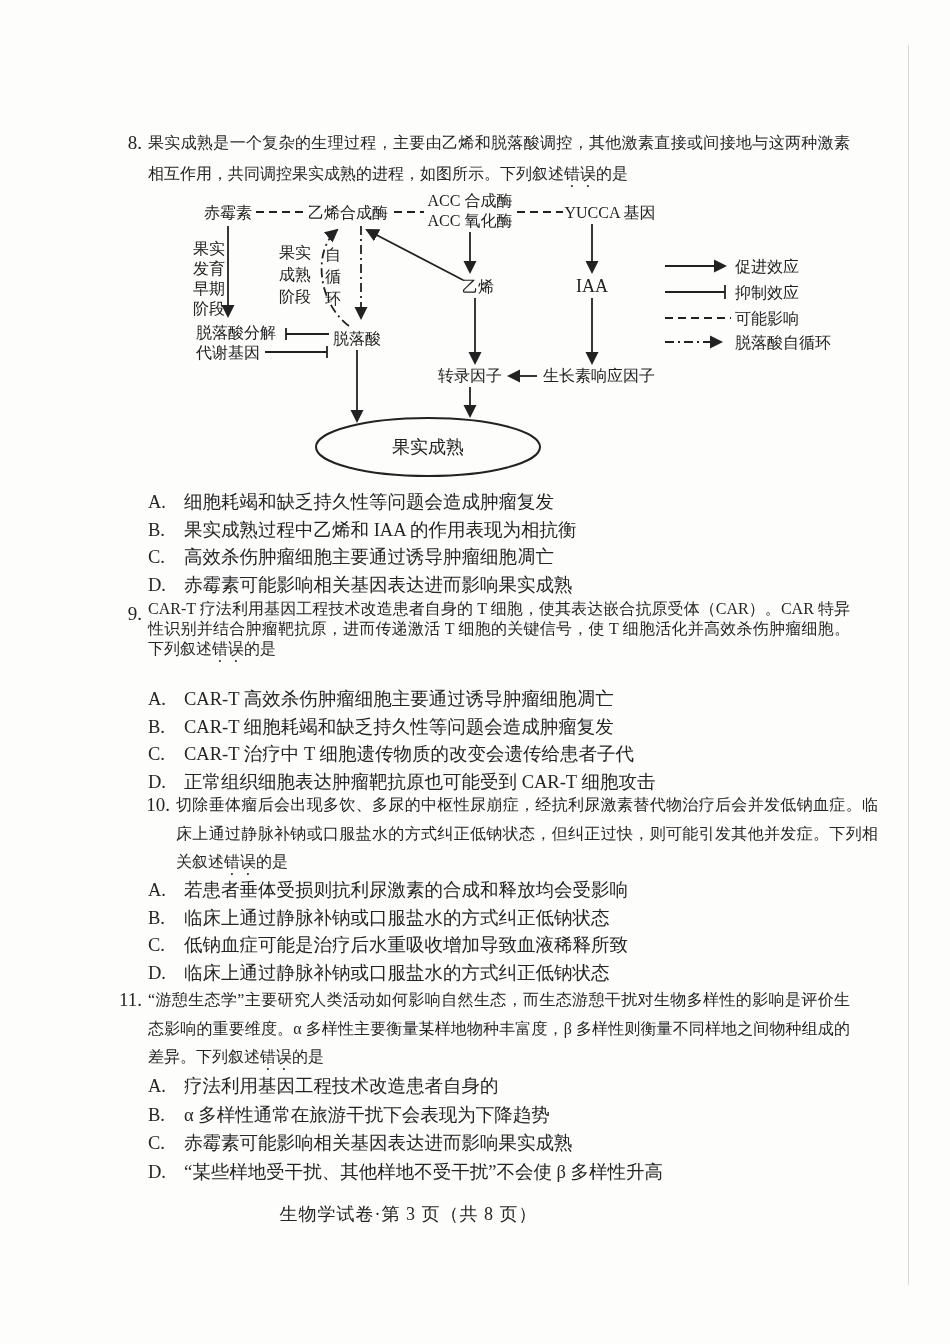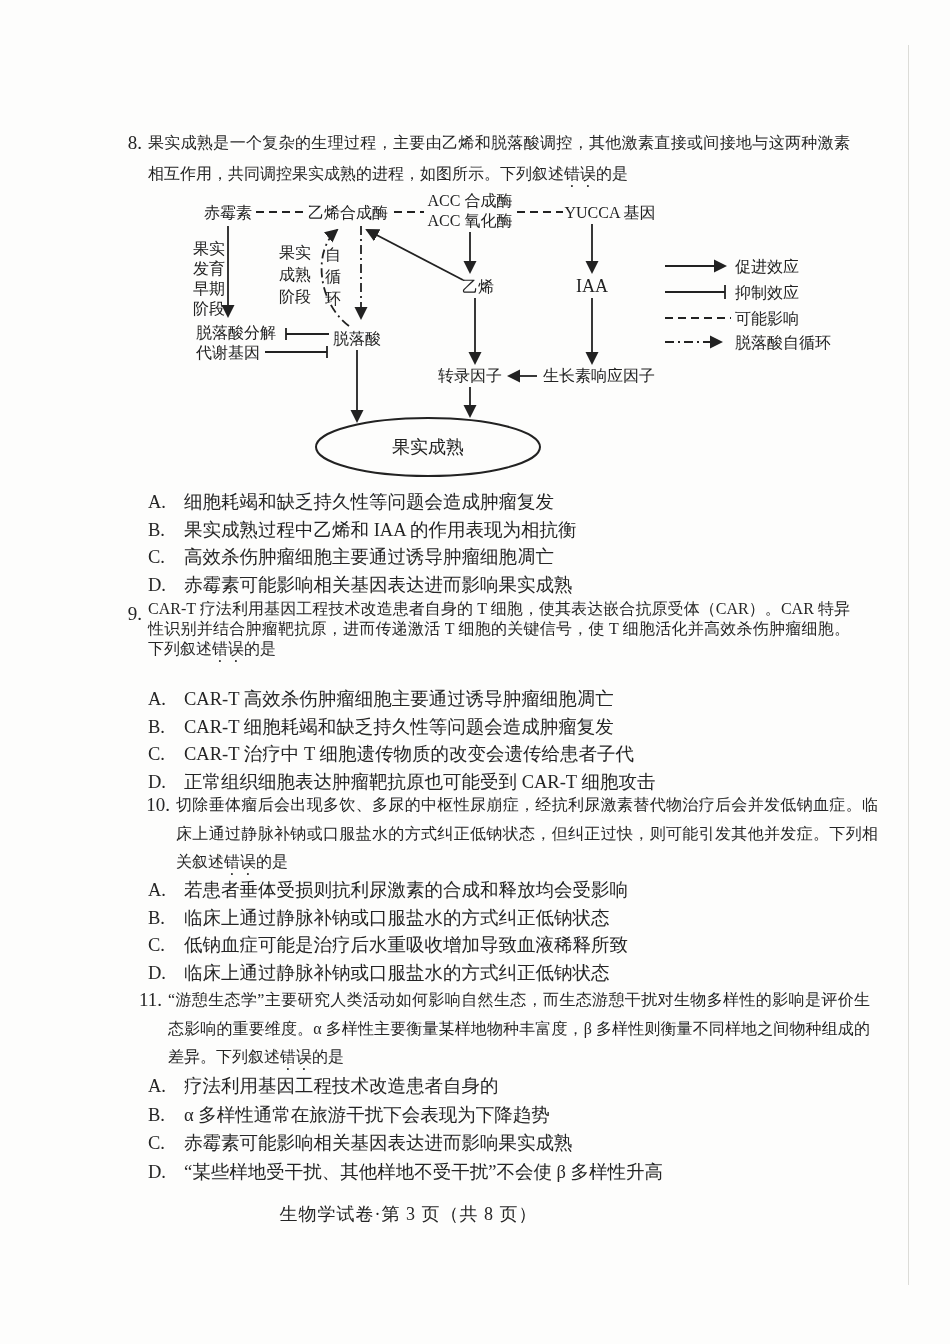--- a/index.html
+++ b/index.html
@@ -181,21 +181,21 @@
     <div class="opt">
         <span class="letter">C.</span>
         <span class="otext">低钠血症可能是治疗后水重吸收增加导致血液稀释所致</span>
       </div>
     <div class="opt">
         <span class="letter">D.</span>
         <span class="otext">临床上通过静脉补钠或口服盐水的方式纠正低钠状态</span>
       </div>
   </div>
 
-  <div class="abs" style="top:986px;left:0;width:757px;margin-left:20px;">
+  <div class="abs" style="top:986px;left:0;width:757px;">
     <div class="qnum" style="line-height:28.5px;">11.</div>
     <div class="stem lh285"><span>“游憩生态学”主要研究人类活动如何影响自然生态，而生态游憩干扰对生物多样性的影响是评价生态影响的重要维度。α 多样性主要衡量某样地物种丰富度，β 多样性则衡量不同样地之间物种组成的差异。下列叙述</span><span class="wrong-emph">错误</span><span>的是</span></div>
   </div>
   <div class="opts" style="top:1072px;">
     <div class="opt lh285">
         <span class="letter">A.</span>
         <span class="otext">疗法利用基因工程技术改造患者自身的</span>
       </div>
     <div class="opt lh285">
         <span class="letter">B.</span>

